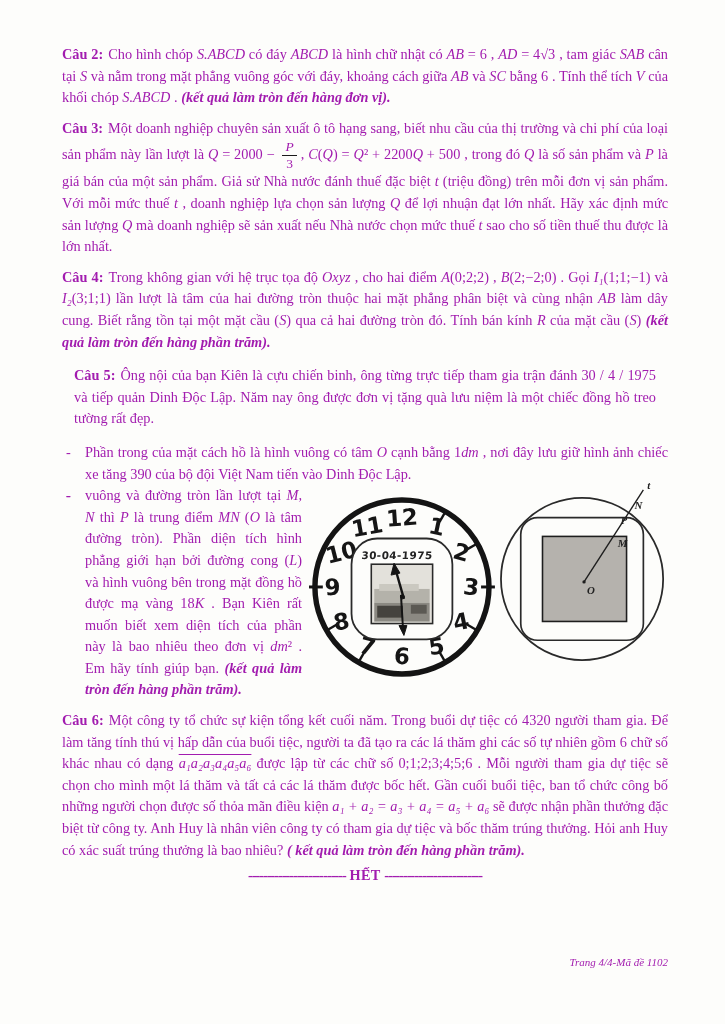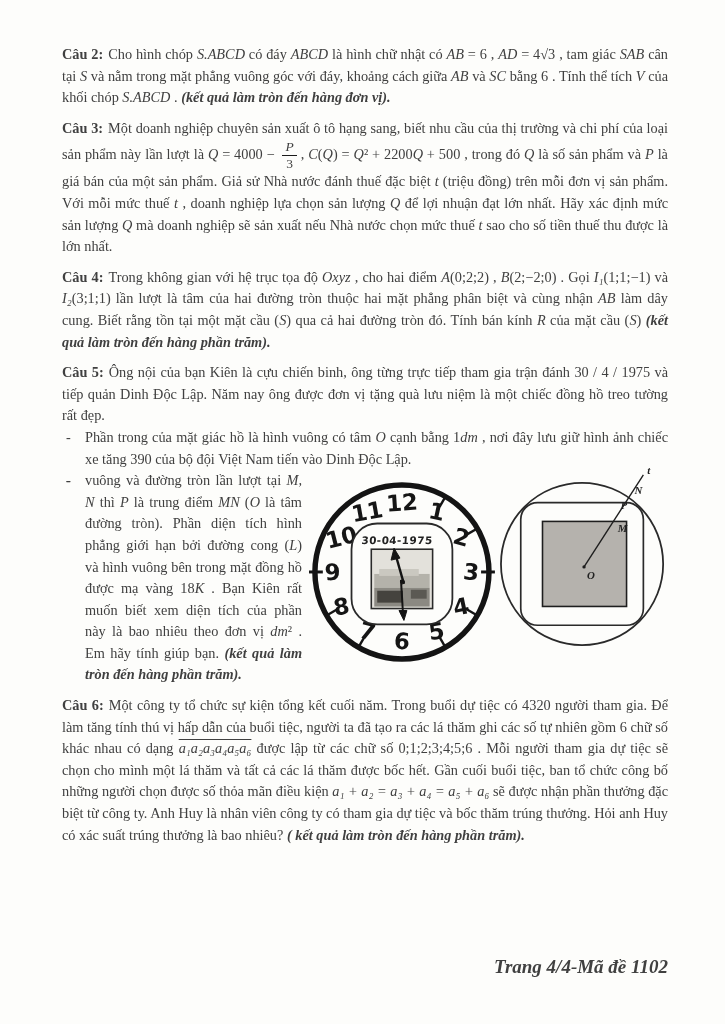--- a/index.html
+++ b/index.html
@@ -1,20 +1,20 @@
 <!DOCTYPE html>
 <html><head>
 <meta charset="utf-8">
 <style>
   * { box-sizing: border-box; }
   html, body { margin: 0; padding: 0; }
   body { width: 725px; height: 1024px; background: #ffffff; }
   .page {
     position: relative; width: 725px; height: 1024px; overflow: hidden;
-    background: #fdfdfb; color: #404040;
+    background: #fdfdfb; color: #a21caf;
     font-family: "Liberation Serif", "DejaVu Serif", serif;
   }
   .content {
     position: absolute; left: 62px; top: 44px; width: 606px;
     font-size: 14.3px; line-height: 21.6px; text-align: justify;
   }
   .q { margin: 0 0 9px 0; }
   .qlabel { font-weight: bold; margin-right: 5px; }
   .seg-n { font-style: normal; }
   .seg-i { font-style: italic; }
@@ -36,51 +36,51 @@
     display: flex; gap: 2px; align-items: flex-start;
   }
   .fig-locus { margin-top: -8px; }
   .clock-num { font-family: "DejaVu Sans", sans-serif; font-weight: bold; font-size: 23px; fill: #151515; }
   .clock-date { font-family: "DejaVu Sans", sans-serif; font-weight: bold; font-size: 10.5px; fill: #222; letter-spacing: 0.5px; }
   .locus-label { font-family: "Liberation Serif", serif; font-style: italic; font-weight: bold; font-size: 11px; fill: #222; }
   .end-divider { text-align: center; font-weight: bold; margin-top: 2px; letter-spacing: 0.3px; }
   .end-divider .dashes { letter-spacing: -1px; }
   .footer {
     position: absolute; right: 57px; top: 956px;
-    font-weight: bold; font-style: italic; font-size: 19px;
+    font-weight: normal; font-style: italic; font-size: 11px;
   }
 </style>
 </head>
 <body>
 
 <div class="page">
   <div class="content">
 
     <p class="q">
       <span class="qlabel">Câu 2:</span><span><span class="seg-n">Cho hình chóp </span><span class="seg-i">S.ABCD</span><span class="seg-n"> có đáy </span><span class="seg-i">ABCD</span><span class="seg-n"> là hình chữ nhật có </span><span class="seg-i">AB</span><span class="seg-n"> = 6 ,  </span><span class="seg-i">AD</span><span class="seg-n"> = 4√3 , tam giác </span><span class="seg-i">SAB</span><span class="seg-n"> cân tại </span><span class="seg-i">S</span><span class="seg-n"> và nằm trong mặt phẳng vuông góc với đáy, khoảng cách giữa </span><span class="seg-i">AB</span><span class="seg-n"> và </span><span class="seg-i">SC</span><span class="seg-n"> bằng 6 . Tính thể tích </span><span class="seg-i">V</span><span class="seg-n"> của khối chóp </span><span class="seg-i">S.ABCD</span><span class="seg-n"> . </span><span class="seg-bi">(kết quả làm tròn đến hàng đơn vị).</span></span>
     </p>
 
     <p class="q">
-      <span class="qlabel">Câu 3:</span><span><span class="seg-n">Một doanh nghiệp chuyên sản xuất ô tô hạng sang, biết nhu cầu của thị trường và chi phí của loại sản phẩm này lần lượt là </span><span class="seg-i">Q</span><span class="seg-n"> = 4000 − </span><span class="frac">
+      <span class="qlabel">Câu 3:</span><span><span class="seg-n">Một doanh nghiệp chuyên sản xuất ô tô hạng sang, biết nhu cầu của thị trường và chi phí của loại sản phẩm này lần lượt là </span><span class="seg-i">Q</span><span class="seg-n"> = 2000 − </span><span class="frac">
             <span class="fnum">P</span>
             <span class="fden">3</span>
           </span><span class="seg-n">,  </span><span class="seg-i">C</span><span class="seg-n">(</span><span class="seg-i">Q</span><span class="seg-n">) = </span><span class="seg-i">Q</span><span class="seg-n">² + 2200</span><span class="seg-i">Q</span><span class="seg-n"> + 500 , trong đó </span><span class="seg-i">Q</span><span class="seg-n"> là số sản phẩm và </span><span class="seg-i">P</span><span class="seg-n"> là giá bán của một sản phẩm. Giả sử Nhà nước đánh thuế đặc biệt </span><span class="seg-i">t</span><span class="seg-n"> (triệu đồng) trên mỗi đơn vị sản phẩm. Với mỗi mức thuế </span><span class="seg-i">t</span><span class="seg-n"> , doanh nghiệp lựa chọn sản lượng </span><span class="seg-i">Q</span><span class="seg-n"> để lợi nhuận đạt lớn nhất. Hãy xác định mức sản lượng </span><span class="seg-i">Q</span><span class="seg-n"> mà doanh nghiệp sẽ sản xuất nếu Nhà nước chọn mức thuế </span><span class="seg-i">t</span><span class="seg-n"> sao cho số tiền thuế thu được là lớn nhất.</span></span>
     </p>
 
     <p class="q">
       <span class="qlabel">Câu 4:</span><span><span class="seg-n">Trong không gian với hệ trục tọa độ </span><span class="seg-i">Oxyz</span><span class="seg-n"> , cho hai điểm </span><span class="seg-i">A</span><span class="seg-n">(0;2;2) , </span><span class="seg-i">B</span><span class="seg-n">(2;−2;0) . Gọi </span><span class="seg-i">I₁</span><span class="seg-n">(1;1;−1) và </span><span class="seg-i">I₂</span><span class="seg-n">(3;1;1) lần lượt là tâm của hai đường tròn thuộc hai mặt phẳng phân biệt và cùng nhận </span><span class="seg-i">AB</span><span class="seg-n"> làm dây cung. Biết rằng tồn tại một mặt cầu (</span><span class="seg-i">S</span><span class="seg-n">) qua cả hai đường tròn đó. Tính bán kính </span><span class="seg-i">R</span><span class="seg-n"> của mặt cầu (</span><span class="seg-i">S</span><span class="seg-n">) </span><span class="seg-bi">(kết quả làm tròn đến hàng phần trăm).</span></span>
     </p>
 
     <div class="q">
-      <p style="margin:0">
+      <p style="margin:12px">
         <span class="qlabel">Câu 5:</span><span><span class="seg-n">Ông nội của bạn Kiên là cựu chiến binh, ông từng trực tiếp tham gia trận đánh 30 / 4 / 1975 và tiếp quản Dinh Độc Lập. Năm nay ông được đơn vị tặng quà lưu niệm là một chiếc đồng hồ treo tường rất đẹp.</span></span>
       </p>
       <div class="bullet">
         <span class="dash">-</span>
-        <span><span class="seg-n">Phần trong của mặt giác hồ là hình vuông có tâm </span><span class="seg-i">O</span><span class="seg-n"> cạnh bằng 1</span><span class="seg-i">dm</span><span class="seg-n"> , nơi đây lưu giữ hình ảnh chiếc xe tăng 390 của bộ đội Việt Nam tiến vào Dinh Độc Lập.</span></span>
+        <span><span class="seg-n">Phần trong của mặt cách hồ là hình vuông có tâm </span><span class="seg-i">O</span><span class="seg-n"> cạnh bằng 1</span><span class="seg-i">dm</span><span class="seg-n"> , nơi đây lưu giữ hình ảnh chiếc xe tăng 390 của bộ đội Việt Nam tiến vào Dinh Độc Lập.</span></span>
       </div>
       <div class="bullet">
         <span class="dash">-</span>
       </div>
       <div class="bullet force-justify">
         <span class="dash">-</span>
       </div>
       <div class="b3rest">
         <div class="figwrap">
 
@@ -144,17 +144,22 @@
 
         </div>
         <span><span class="seg-n">vuông và đường tròn lần lượt tại </span><span class="seg-i">M, N</span><span class="seg-n"> thì </span><span class="seg-i">P</span><span class="seg-n"> là trung điểm </span><span class="seg-i">MN</span><span class="seg-n"> (</span><span class="seg-i">O</span><span class="seg-n"> là tâm đường tròn). Phần diện tích hình phẳng giới hạn bởi đường cong (</span><span class="seg-i">L</span><span class="seg-n">) và hình vuông bên trong mặt đồng hồ được mạ vàng 18</span><span class="seg-i">K</span><span class="seg-n"> . Bạn Kiên rất muốn biết xem diện tích của phần này là bao nhiêu theo đơn vị </span><span class="seg-i">dm</span><span class="seg-n">² . Em hãy tính giúp bạn. </span><span class="seg-bi">(kết quả làm tròn đến hàng phần trăm).</span></span>
       </div>
     </div>
 
     <p class="q" style="margin-bottom:4px">
       <span class="qlabel">Câu 6:</span><span><span class="seg-n">Một công ty tổ chức sự kiện tổng kết cuối năm. Trong buổi dự tiệc có 4320 người tham gia. Để làm tăng tính thú vị hấp dẫn của buổi tiệc, người ta đã tạo ra các lá thăm ghi các số tự nhiên gồm 6 chữ số khác nhau có dạng </span><span class="seg-ol">a₁a₂a₃a₄a₅a₆</span><span class="seg-n"> được lập từ các chữ số 0;1;2;3;4;5;6 . Mỗi người tham gia dự tiệc sẽ chọn cho mình một lá thăm và tất cả các lá thăm được bốc hết. Gần cuối buổi tiệc, ban tổ chức công bố những người chọn được số thỏa mãn điều kiện </span><span class="seg-i">a₁ + a₂ = a₃ + a₄ = a₅ + a₆</span><span class="seg-n"> sẽ được nhận phần thưởng đặc biệt từ công ty. Anh Huy là nhân viên công ty có tham gia dự tiệc và bốc thăm trúng thưởng. Hỏi anh Huy có xác suất trúng thưởng là bao nhiêu? </span><span class="seg-bi">( kết quả làm tròn đến hàng phần trăm).</span></span>
     </p>
 
+    <p class="end-divider">
+      <span class="dashes">--------------------------</span>
+      <span>HẾT</span>
+      <span class="dashes">--------------------------</span>
+    </p>
 
   </div>
 
   <div class="footer">Trang 4/4-Mã đề 1102</div>
 </div>
 
 </body></html>

